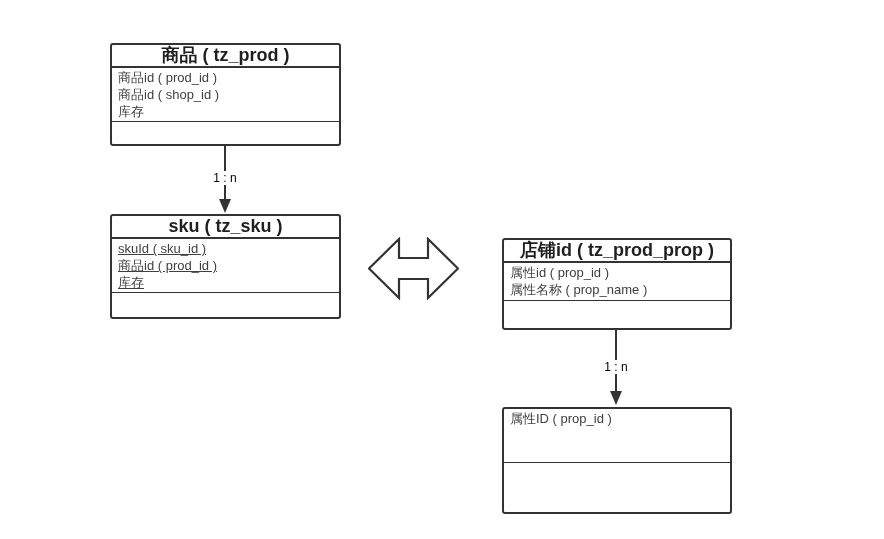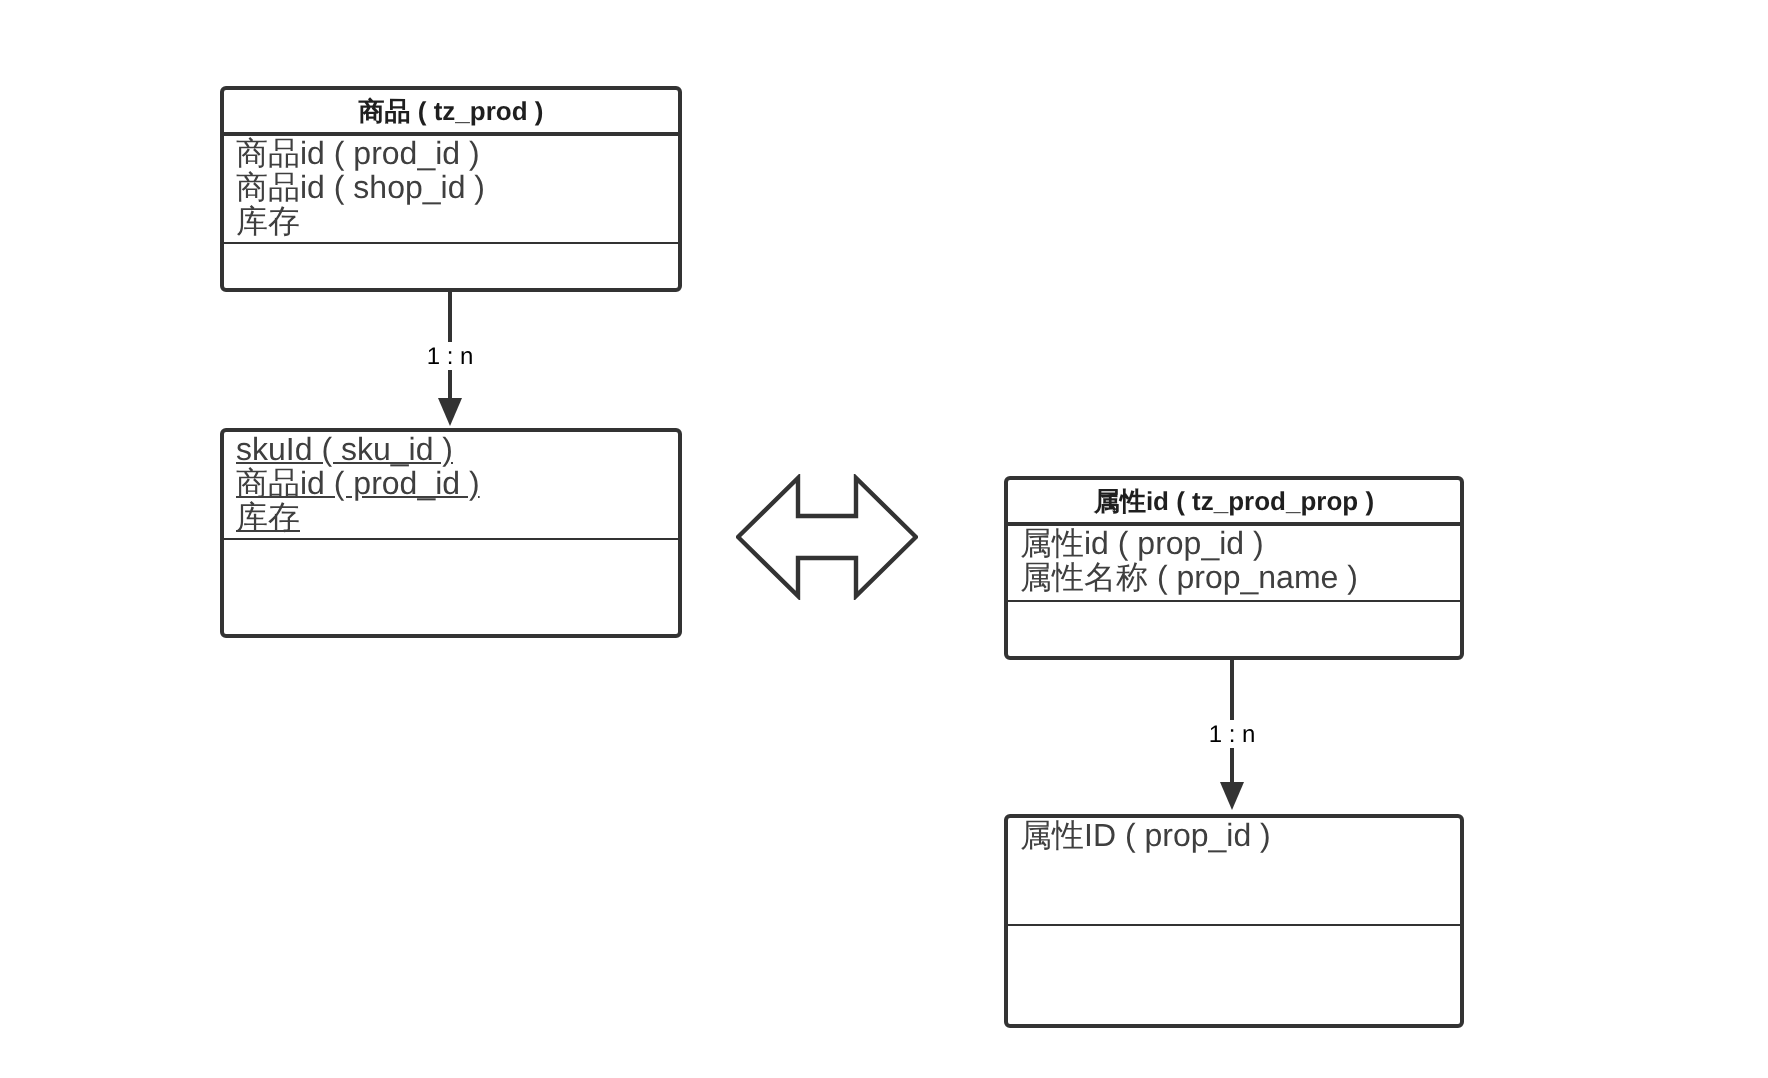--- a/index.html
+++ b/index.html
@@ -21,32 +21,32 @@
     border: 2px solid #333333;
     border-radius: 3px;
     background: #ffffff;
     display: flex;
     flex-direction: column;
   }
   .t-header {
     box-sizing: border-box;
     height: 23px;
     border-bottom: 2px solid #333333;
-    font-size: 13px;
+    font-size: 18px;
     font-weight: bold;
     color: #1f1f1f;
     line-height: 21px;
     text-align: center;
     white-space: nowrap;
     overflow: hidden;
   }
   .t-fields {
     box-sizing: border-box;
     padding: 1px 6px 0 6px;
-    font-size: 16px;
+    font-size: 13px;
     line-height: 17px;
     color: #3f3f3f;
     overflow: hidden;
   }
   .t-field { white-space: nowrap; }
   .t-footer {
     flex: 1;
     border-top: 1.5px solid #333333;
   }
   .connector { position: absolute; }
@@ -99,34 +99,35 @@
     <div class="t-footer"></div>
   </div>
 
   <div class="connector" style="left:205px; top:146px; width:40px; height:67px;">
     <div class="v-line"></div>
     <div class="arrowhead"></div>
     <span class="rel-label" style="top:25px;">1 : n</span>
   </div>
 
   <div class="er-table" style="left:110px; top:214px; width:231px; height:105px;">
+    <div class="t-header">sku ( tz_sku )</div>
     <div class="t-fields" style="height:53px;text-decoration:underline;">
       <div class="t-field">skuId ( sku_id )</div>
       <div class="t-field">商品id ( prod_id )</div>
       <div class="t-field">库存</div>
     </div>
     <div class="t-footer"></div>
   </div>
 
   <svg class="double-arrow" width="91" height="63" viewBox="0 0 91 63">
     <polygon points="1,31.5 31,2 31,21 60,21 60,2 90,31.5 60,61 60,42 31,42 31,61" fill="#ffffff" stroke="#333333" stroke-width="2.2" stroke-linejoin="miter"></polygon>
   </svg>
 
   <div class="er-table" style="left:502px; top:238px; width:230px; height:92px;">
-    <div class="t-header">属性id ( tz_prod_prop )</div>
+    <div class="t-header">店铺id ( tz_prod_prop )</div>
     <div class="t-fields" style="height:37px;">
       <div class="t-field">属性id ( prop_id )</div>
       <div class="t-field">属性名称 ( prop_name )</div>
     </div>
     <div class="t-footer"></div>
   </div>
 
   <div class="connector" style="left:596px; top:330px; width:40px; height:75px;">
     <div class="v-line"></div>
     <div class="arrowhead"></div>

